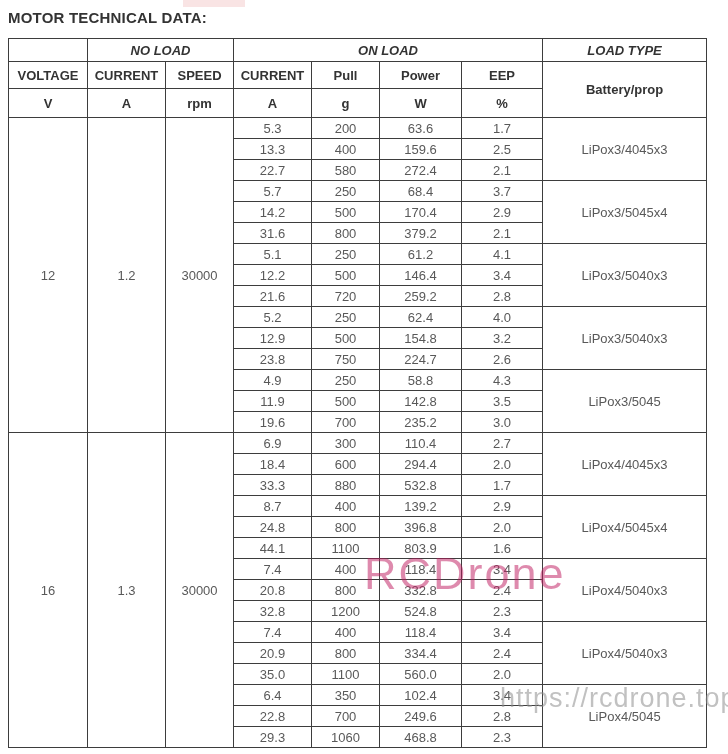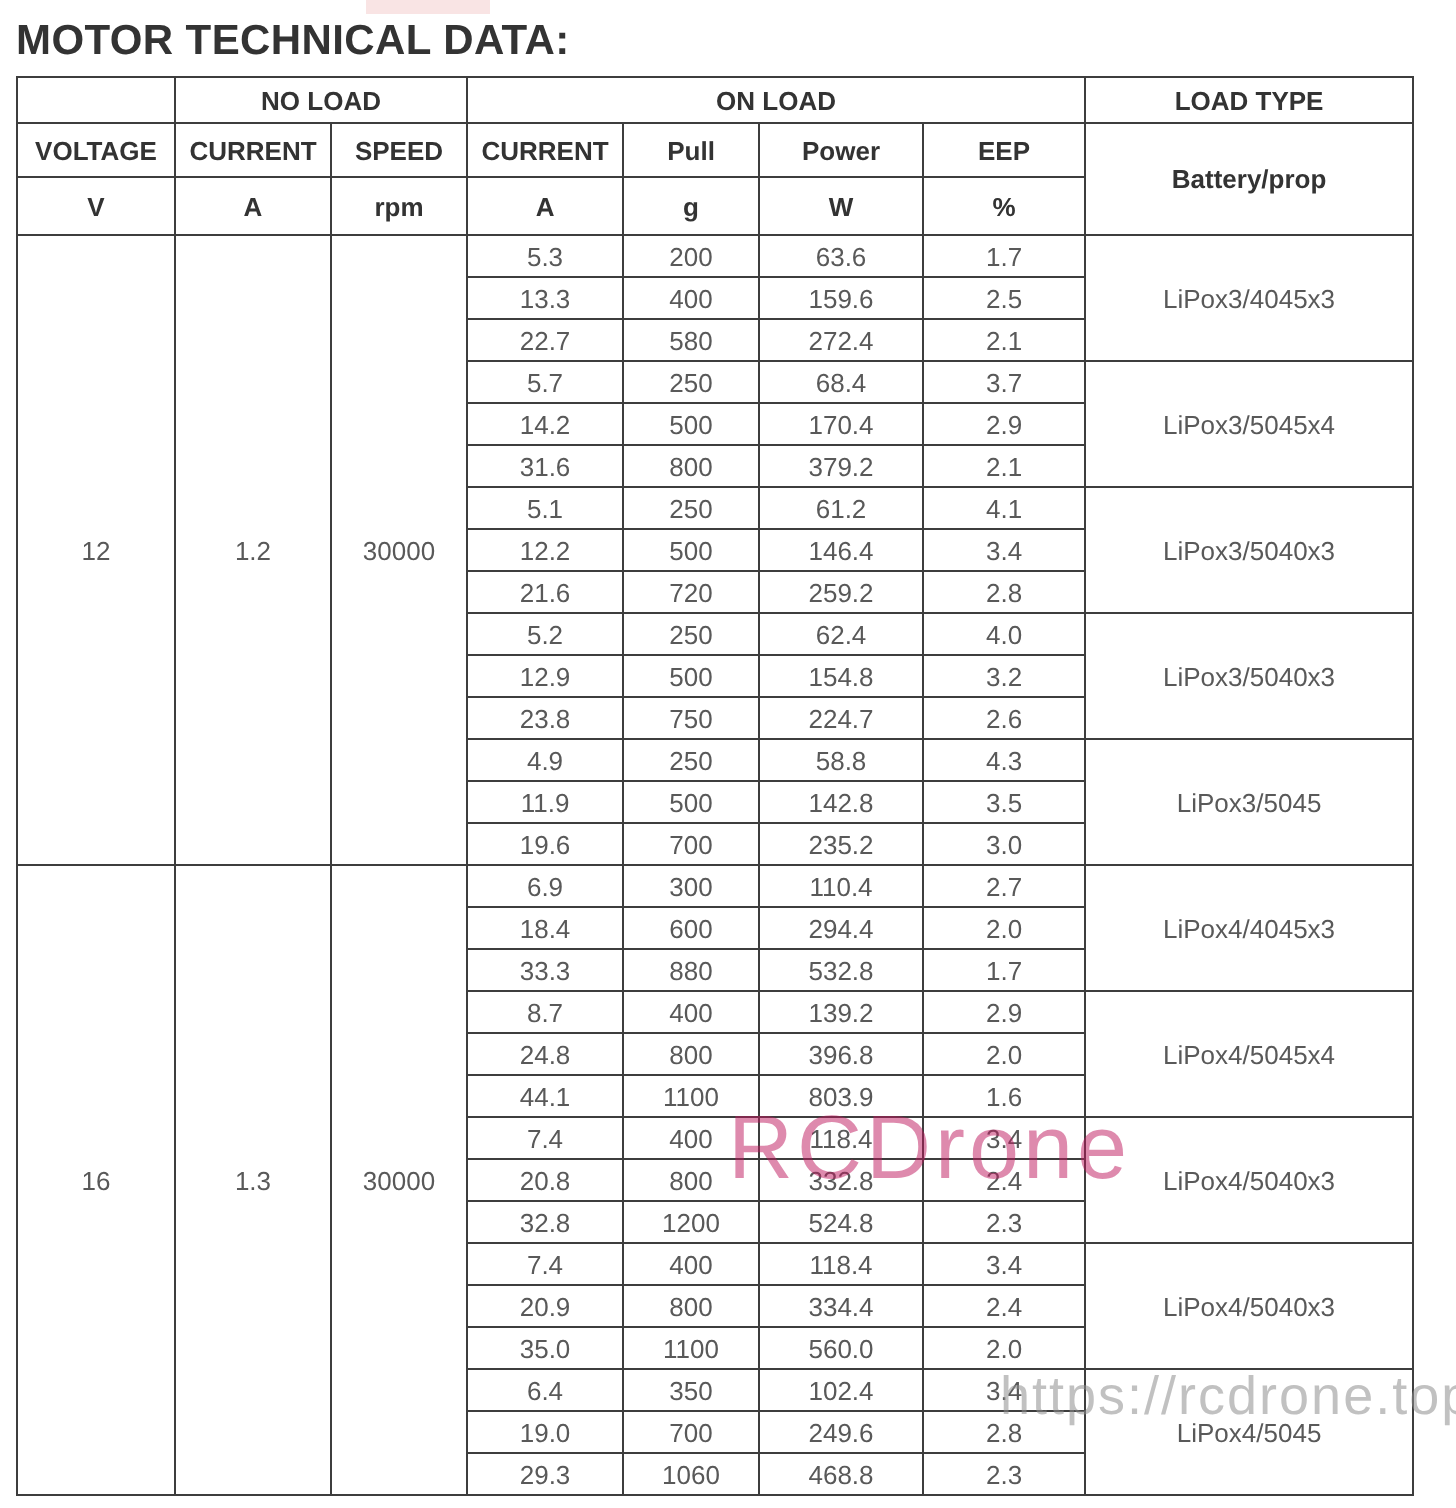--- a/index.html
+++ b/index.html
@@ -5,21 +5,21 @@
   html, body { margin: 0; padding: 0; }
   body {
     width: 728px; height: 754px;
     background: #ffffff;
     font-family: "Liberation Sans", sans-serif;
     position: relative;
     overflow: hidden;
   }
   .page-title {
     position: absolute; left: 8px; top: 9px;
-    font-size: 21px; font-weight: bold; color: #333333;
+    font-size: 15px; font-weight: bold; color: #333333;
     letter-spacing: 0.2px;
   }
   .artifact {
     position: absolute; left: 183px; top: 0; width: 62px; height: 7px;
     background: #f9e4e4;
   }
   table.motor {
     position: absolute; left: 8px; top: 38px;
     width: 698px;
     border-collapse: collapse;
@@ -29,21 +29,21 @@
     border: 1px solid #3d3d3d;
     text-align: center;
     vertical-align: middle;
     padding: 0;
     overflow: hidden;
     white-space: nowrap;
   }
   table.motor th {
     color: #333333; font-weight: bold; font-size: 13px;
   }
-  thead tr.r1 th { height: 22px; }
+  thead tr.r1 th { height: 22px; font-style: italic; }
   thead tr.r2 th { height: 26px; }
   thead tr.r3 th { height: 28px; }
   table.motor td {
     height: 20px; font-size: 13px; color: #595959; font-weight: normal;
   }
   .wm-center {
     position: absolute; left: 364px; top: 548px;
     font-size: 45px; color: #be185d; opacity: 0.5;
     letter-spacing: 2px; pointer-events: none;
     font-family: "Liberation Sans", sans-serif;
@@ -279,21 +279,21 @@
         <td>2.0</td>
       </tr>
       <tr>
         <td>6.4</td>
         <td>350</td>
         <td>102.4</td>
         <td>3.4</td>
         <td rowspan="3">LiPox4/5045</td>
       </tr>
       <tr>
-        <td>19.0</td>
+        <td>22.8</td>
         <td>700</td>
         <td>249.6</td>
         <td>2.8</td>
       </tr>
       <tr>
         <td>29.3</td>
         <td>1060</td>
         <td>468.8</td>
         <td>2.3</td>
       </tr>

